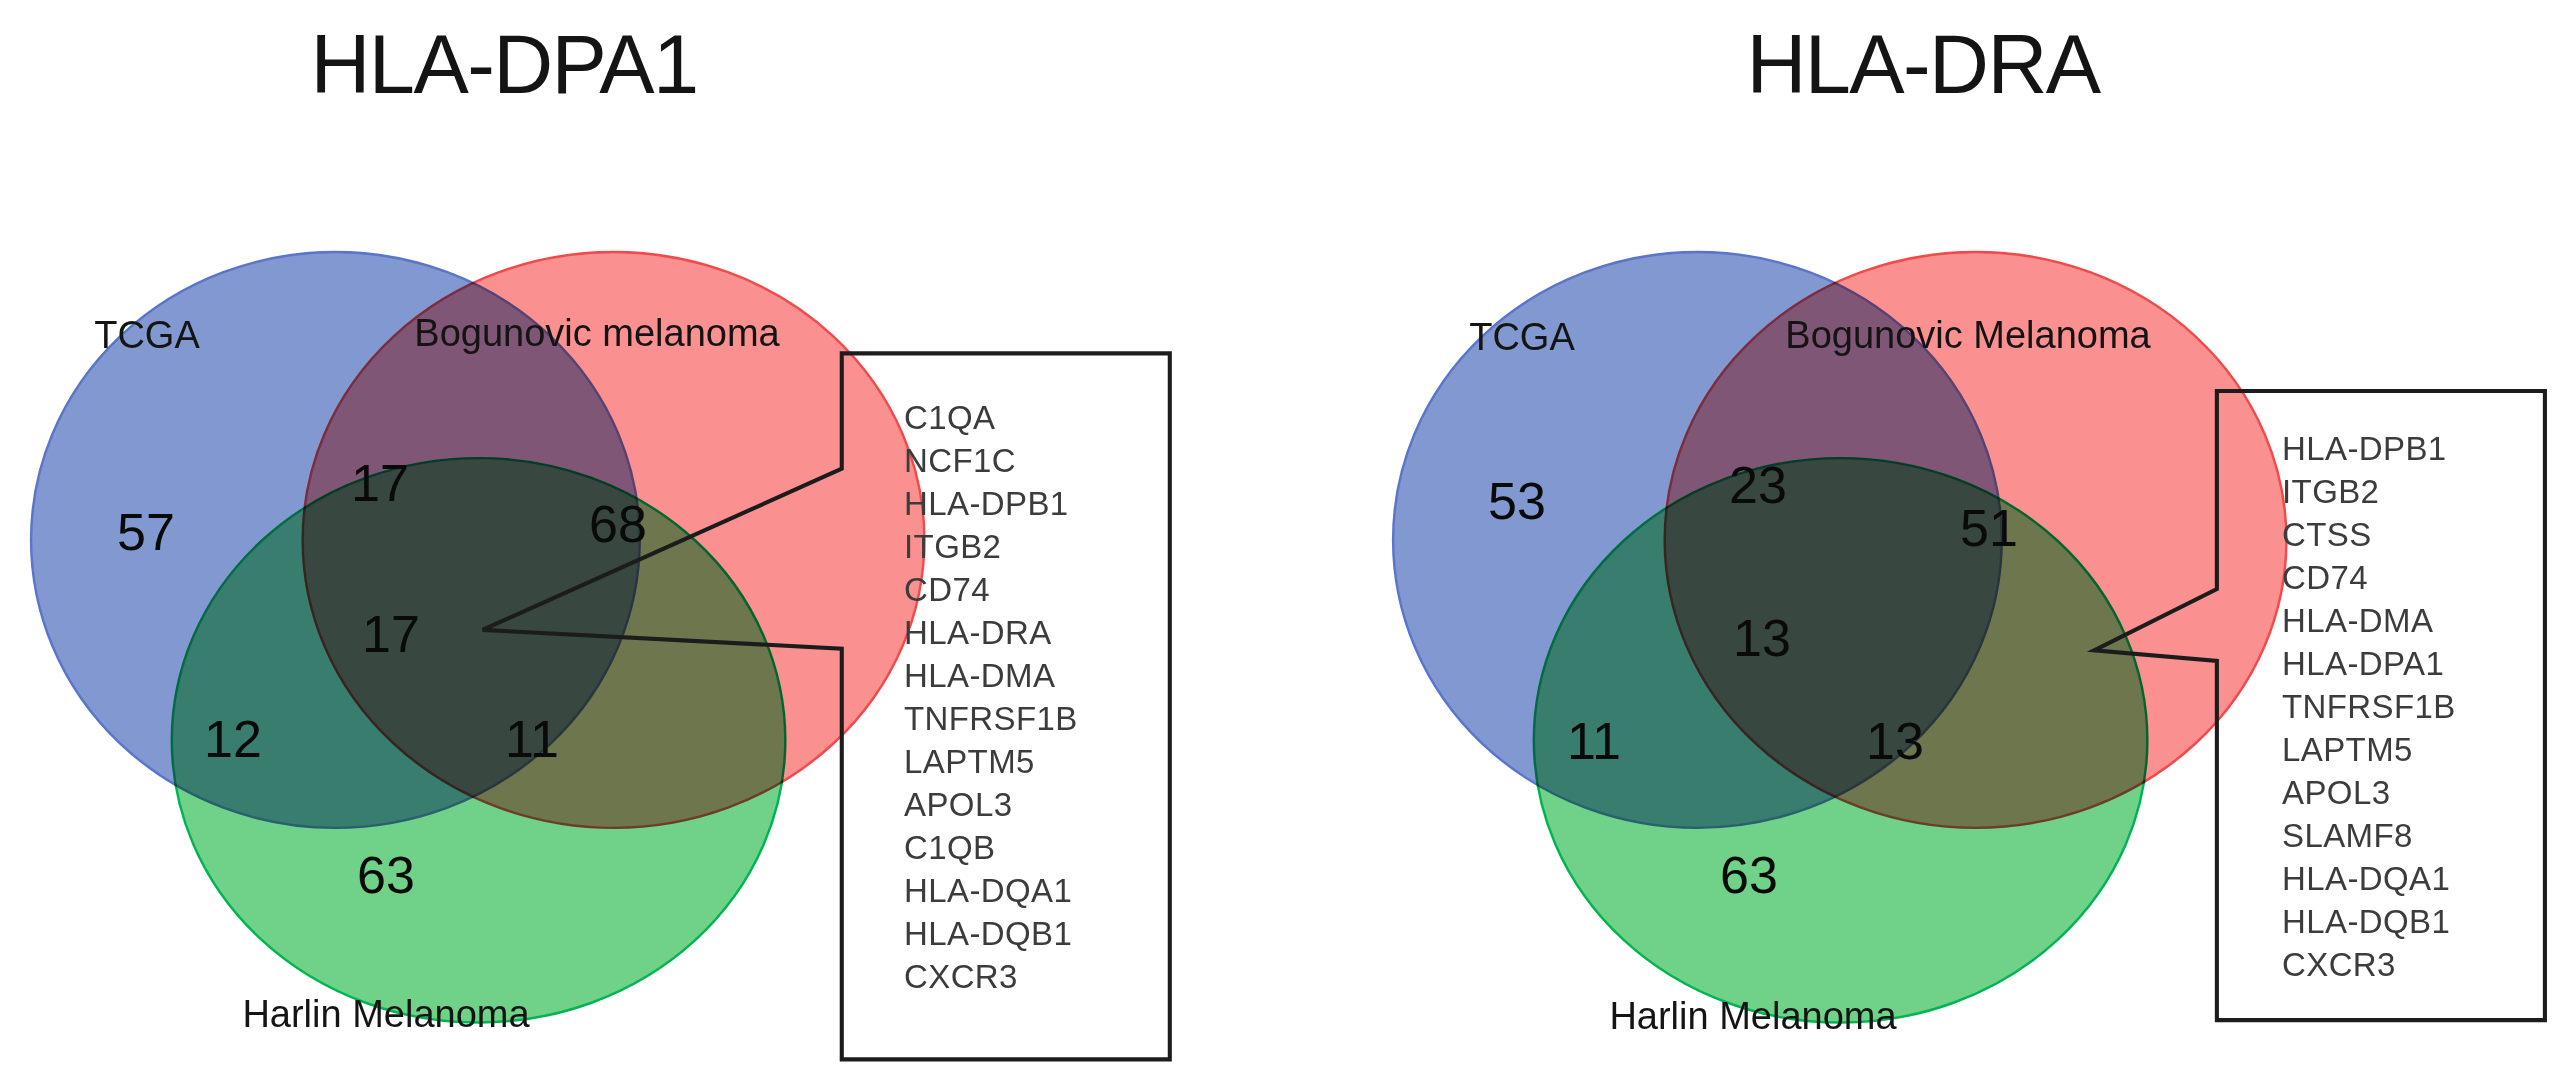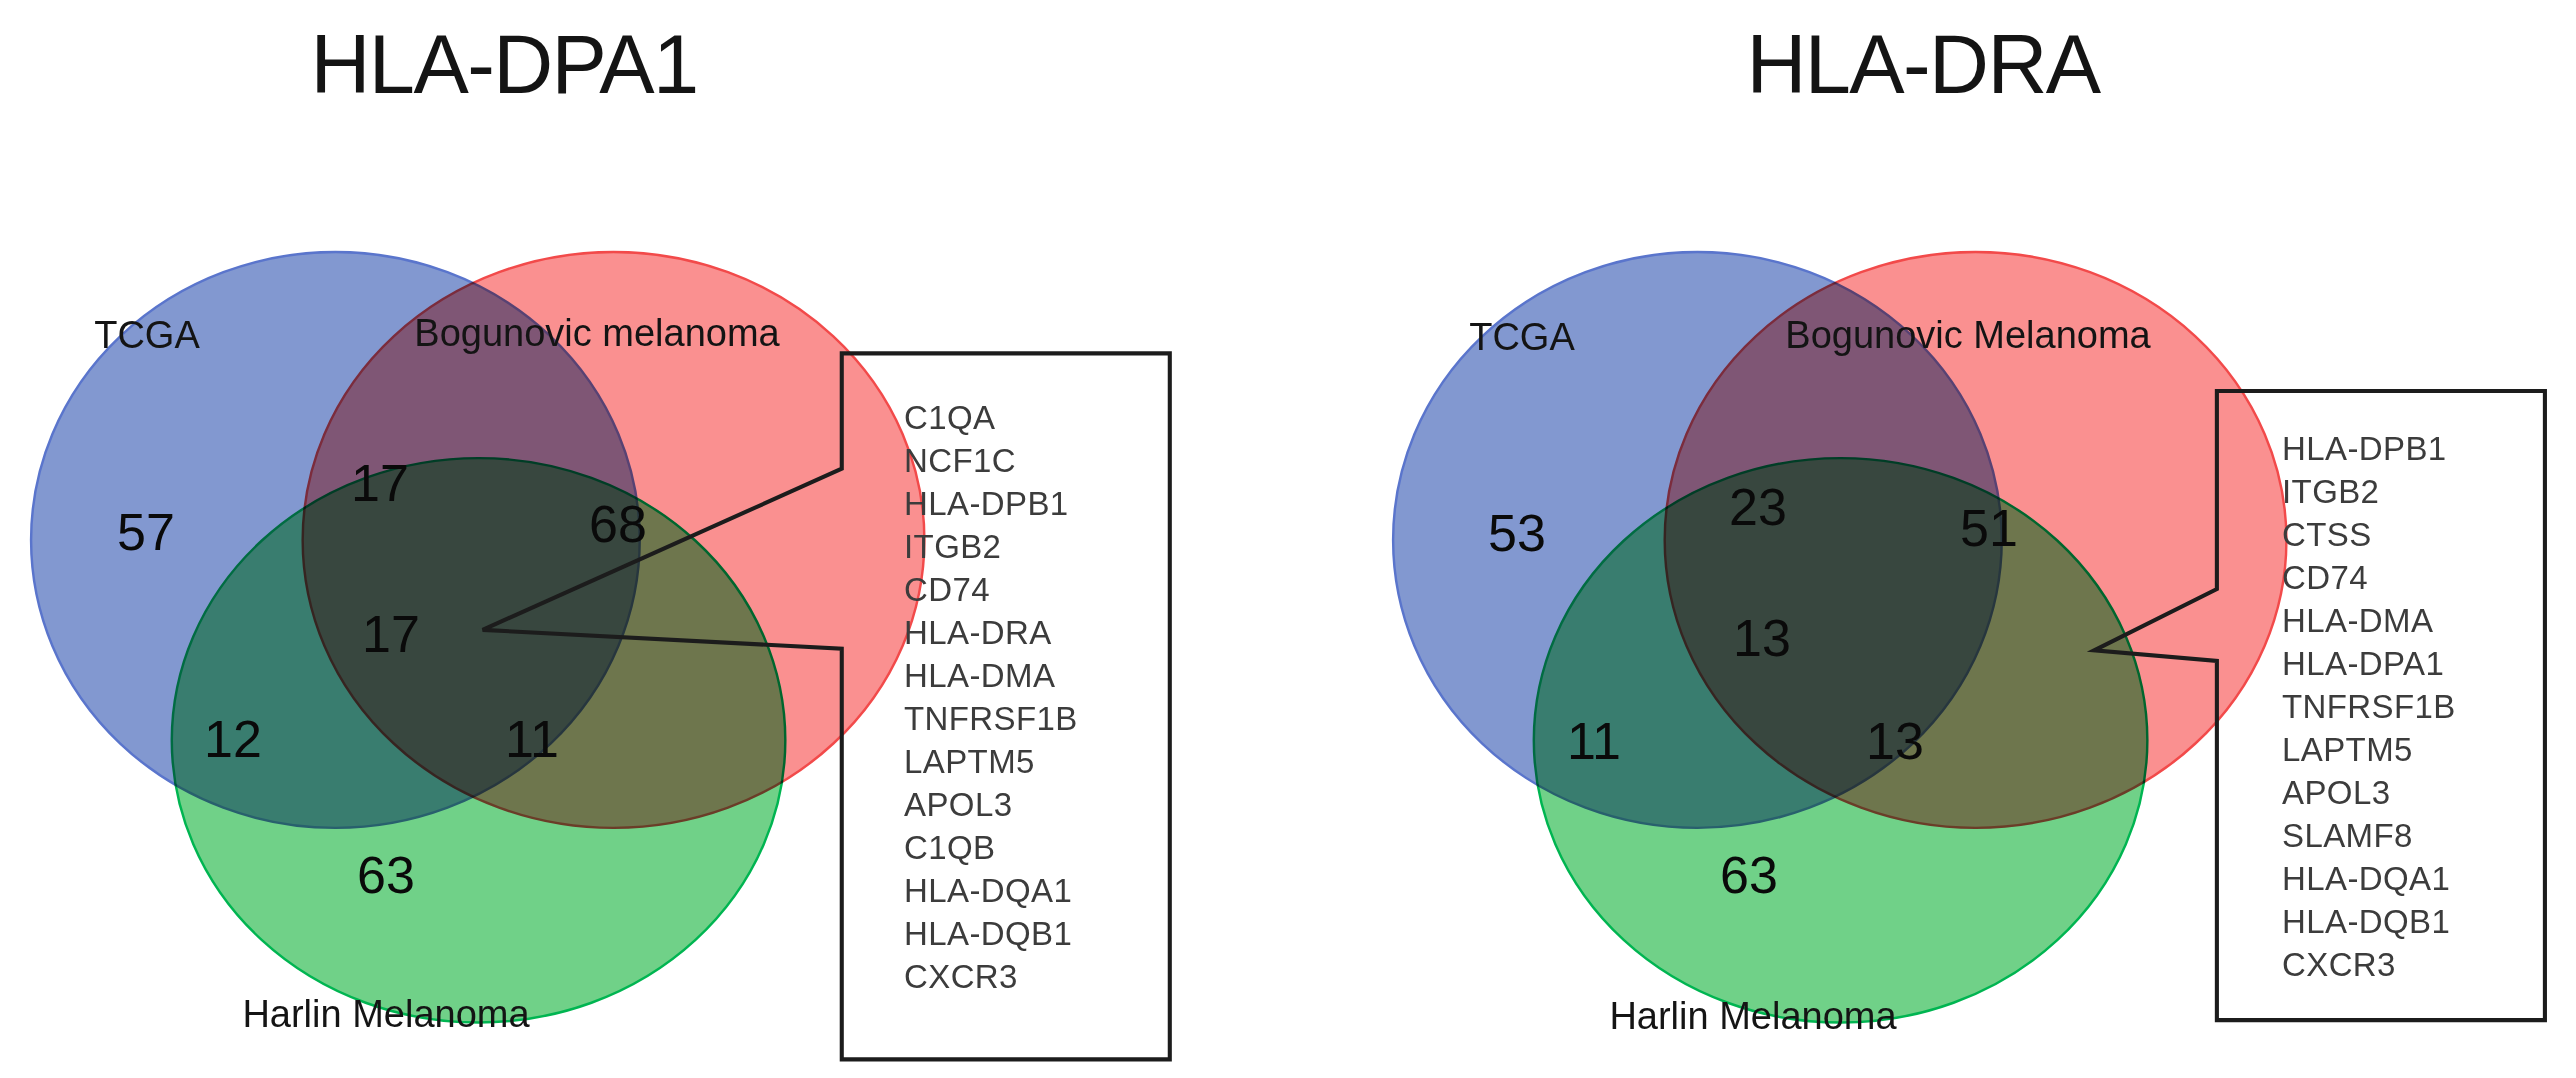--- a/index.html
+++ b/index.html
@@ -71,22 +71,22 @@
     <div class="gene">HLA-DQB1</div>
     <div class="gene">CXCR3</div>
   </div>
 
 <div class="abs ctr fig-title" style="left:1923px;top:65px">HLA-DRA</div>
 
 <div class="abs ctr set-label" style="left:1522px;top:337px">TCGA</div>
 <div class="abs ctr set-label" style="left:1968px;top:335px">Bogunovic Melanoma</div>
 <div class="abs ctr set-label" style="left:1753px;top:1016px">Harlin Melanoma</div>
 
-<div class="abs ctr count" style="left:1517px;top:533px">53</div>
-<div class="abs ctr count" style="left:1758px;top:507px">23</div>
+<div class="abs ctr count" style="left:1517px;top:501px">53</div>
+<div class="abs ctr count" style="left:1758px;top:485px">23</div>
 <div class="abs ctr count" style="left:1989px;top:528px">51</div>
 <div class="abs ctr count" style="left:1762px;top:638px">13</div>
 <div class="abs ctr count" style="left:1594px;top:741px">11</div>
 <div class="abs ctr count" style="left:1895px;top:741px">13</div>
 <div class="abs ctr count" style="left:1749px;top:875px">63</div>
 
 <div class="abs gene-list" style="left:2282px;top:427px">
     <div class="gene">HLA-DPB1</div>
     <div class="gene">ITGB2</div>
     <div class="gene">CTSS</div>

